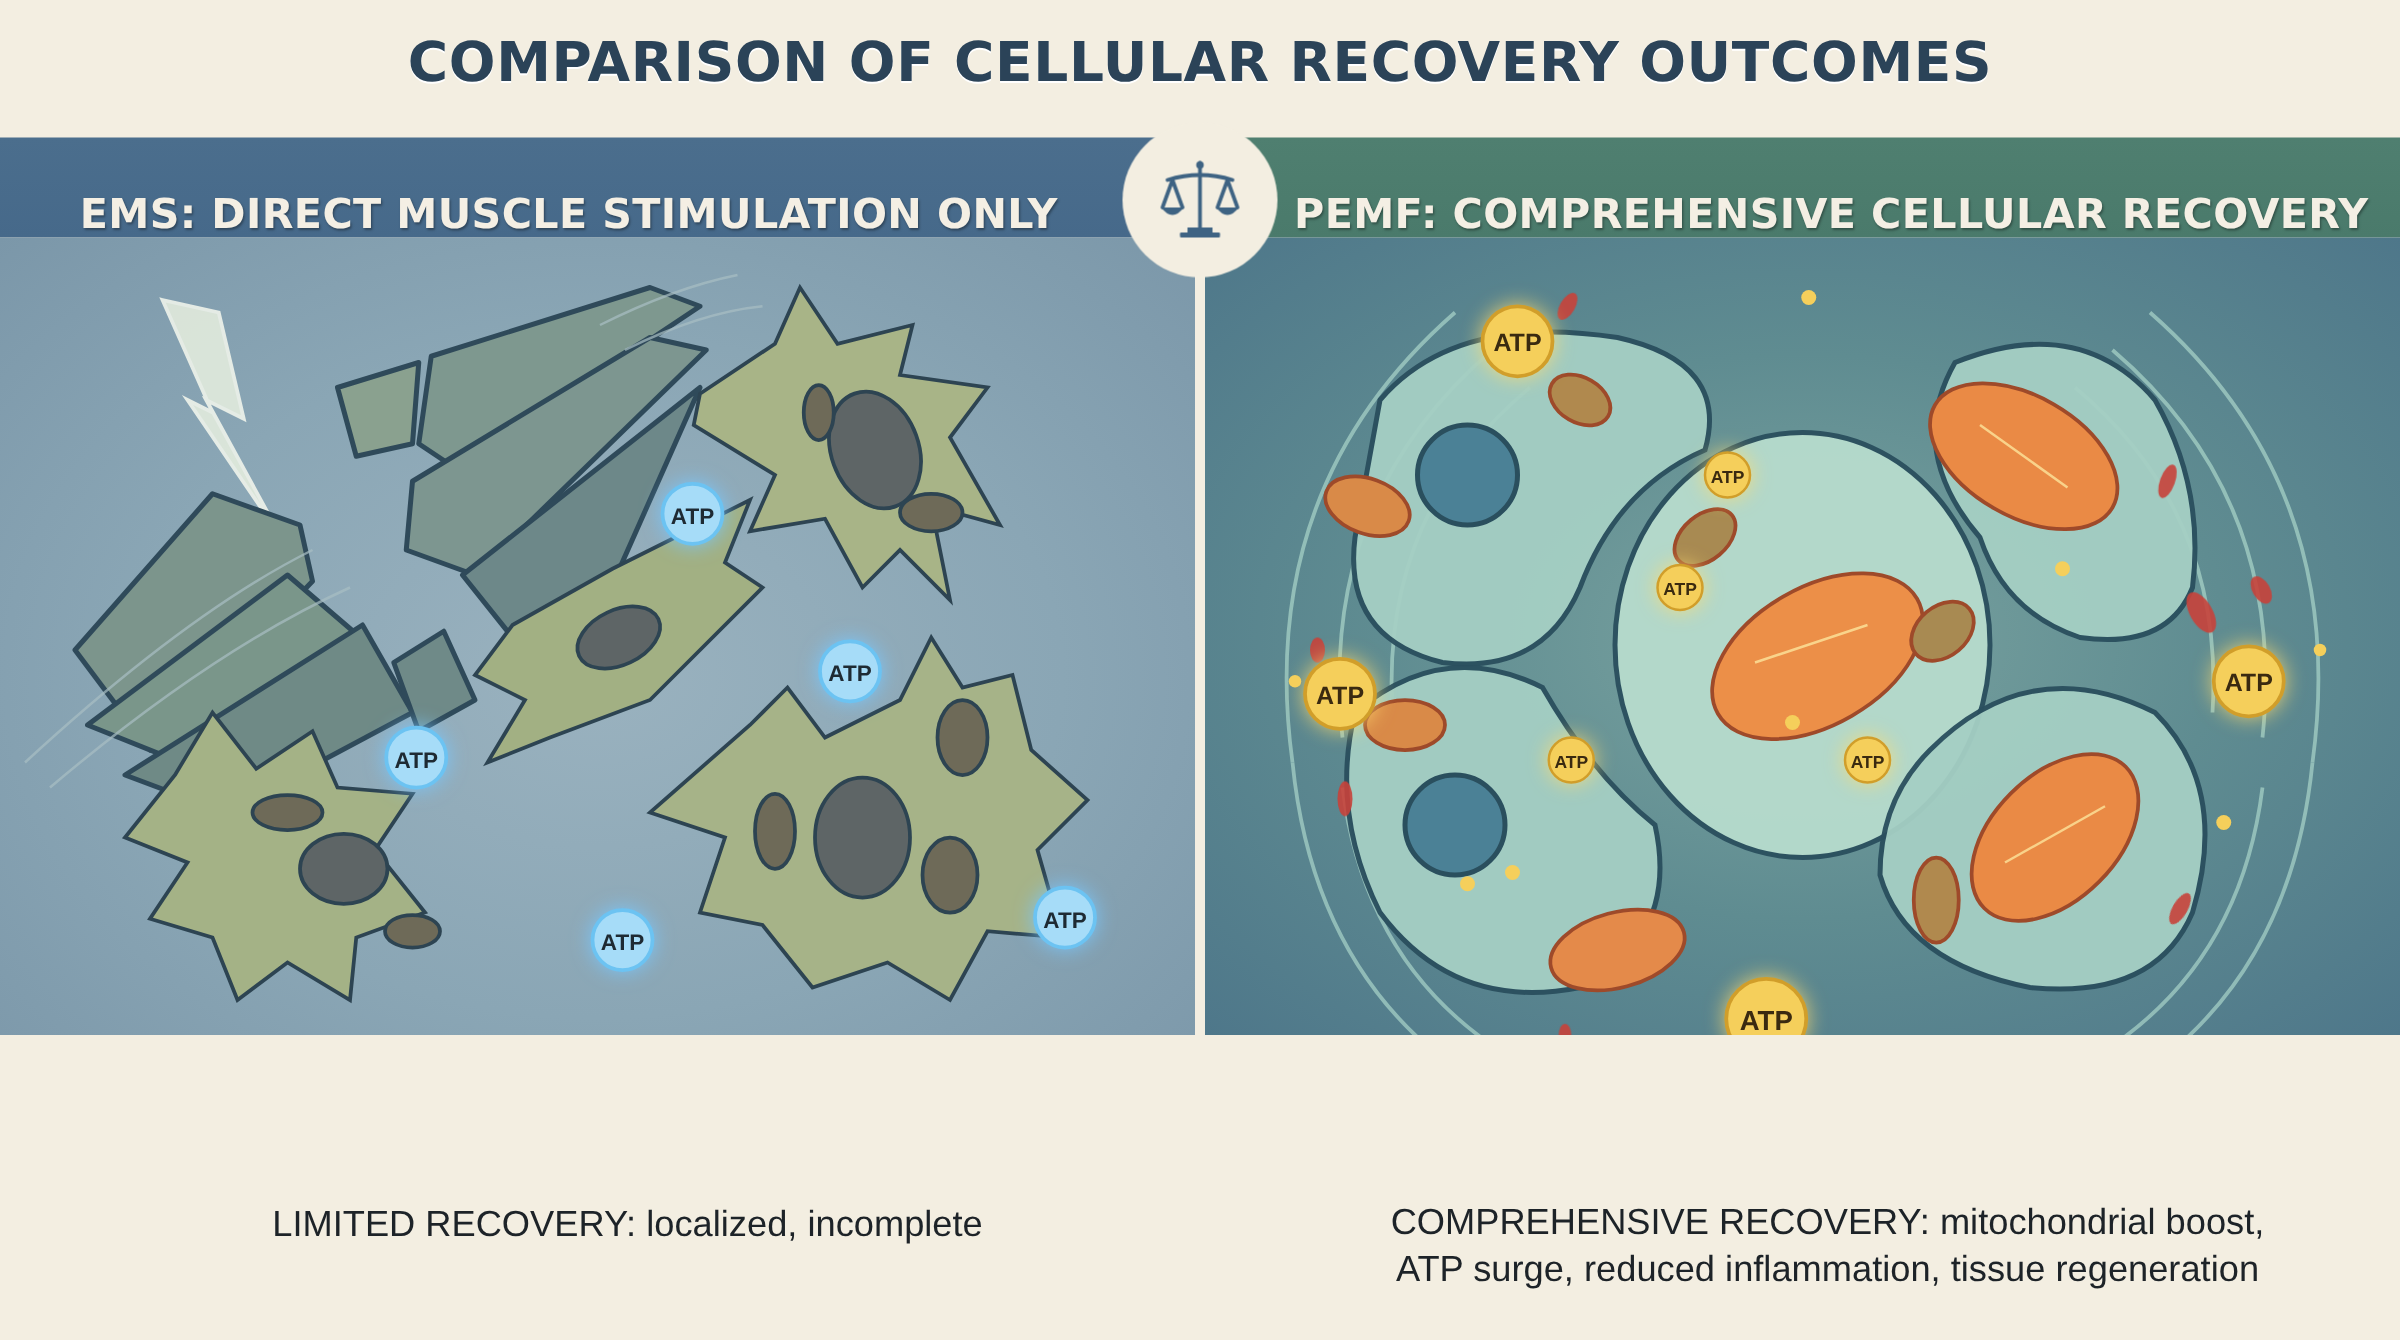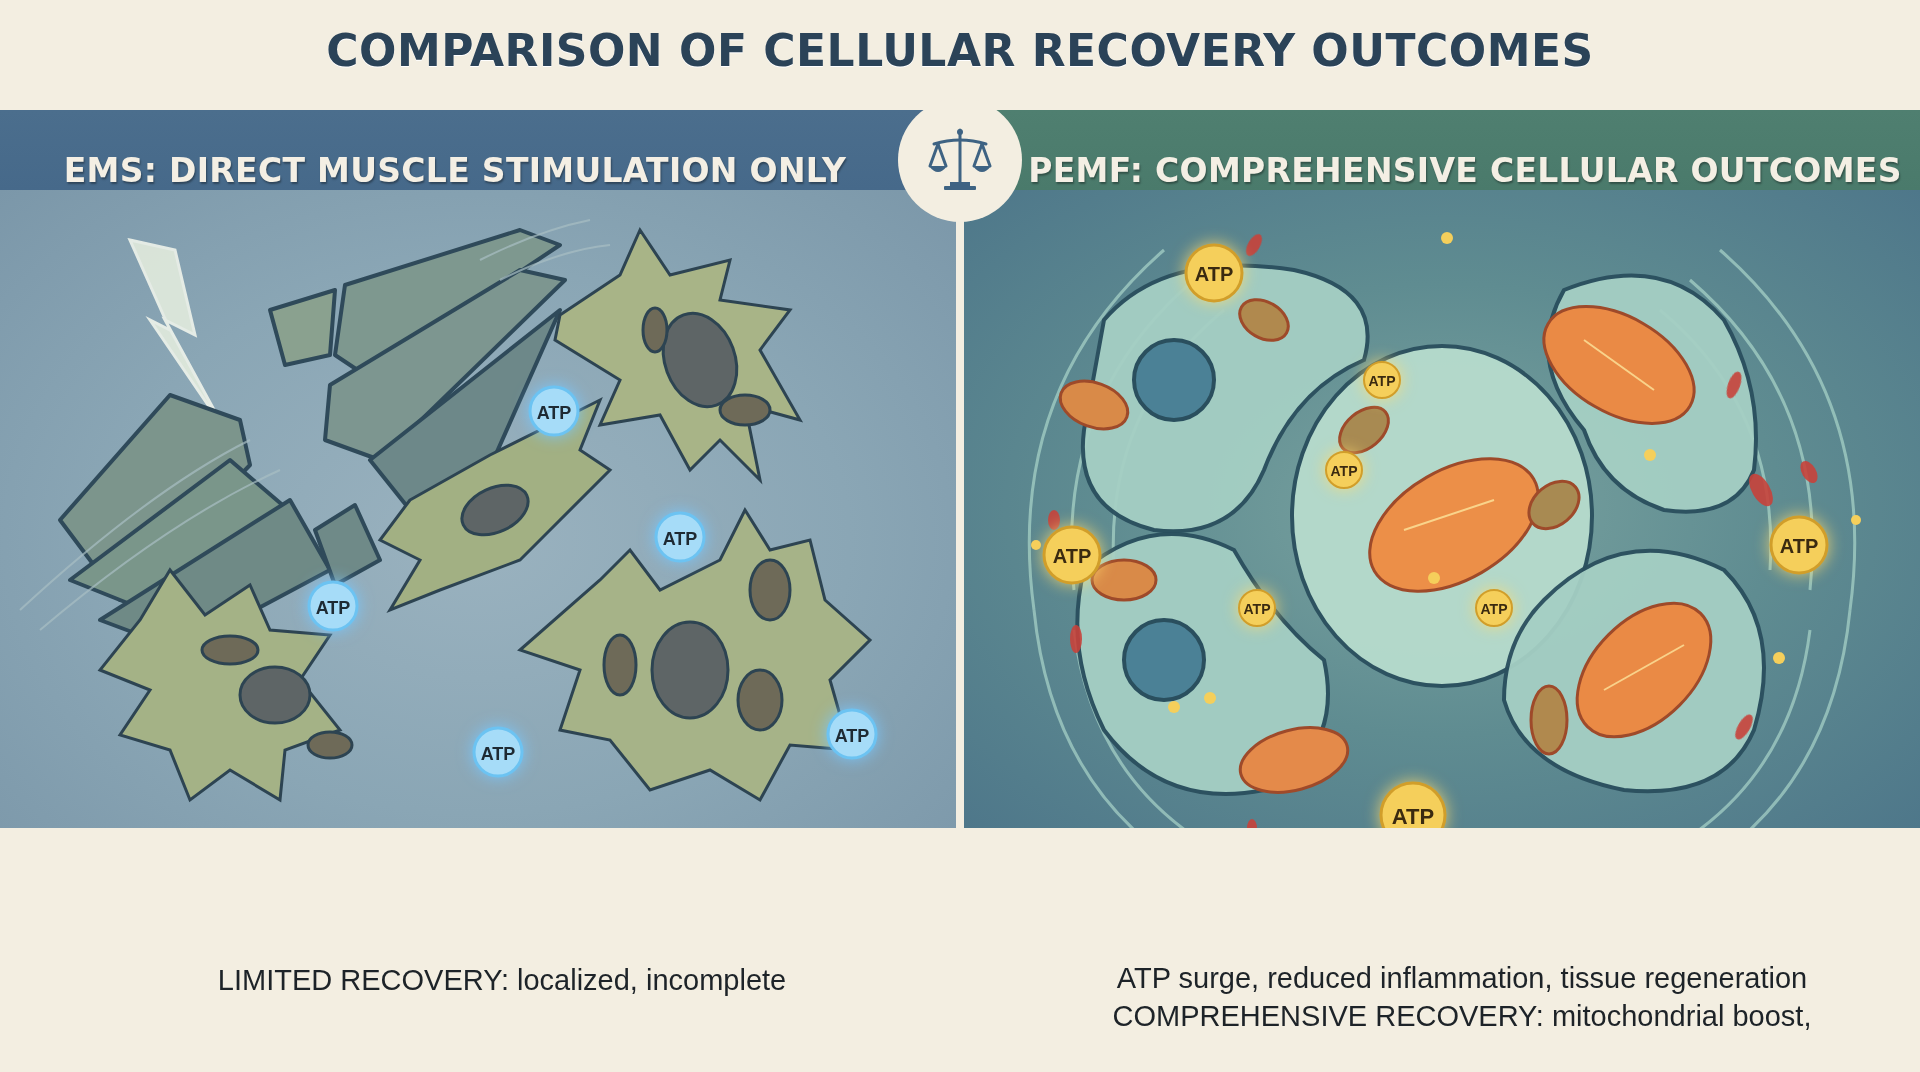--- a/index.html
+++ b/index.html
@@ -60,21 +60,21 @@
 </style>
 </head>
 <body>
 
 <div class="title">COMPARISON OF CELLULAR RECOVERY OUTCOMES</div>
 
 <div class="banner left">
   <span>EMS: DIRECT MUSCLE STIMULATION ONLY</span>
 </div>
 <div class="banner right">
-  <span>PEMF: COMPREHENSIVE CELLULAR OUTCOMES</span>
+  <span>PEMF: COMPREHENSIVE CELLULAR RECOVERY</span>
 </div>
 
 <div class="scale-badge">
   <svg width="80" height="80" viewBox="0 0 80 80">
     <g stroke="#3e6383" stroke-width="3" fill="none" stroke-linecap="round">
       <line x1="40" y1="10" x2="40" y2="64"></line>
       <path d="M14 24 Q40 16 66 24"></path>
       <line x1="18" y1="24" x2="10" y2="46"></line>
       <line x1="18" y1="24" x2="26" y2="46"></line>
       <line x1="62" y1="24" x2="54" y2="46"></line>
@@ -267,16 +267,16 @@
         <circle cx="686" cy="265" r="6"></circle>
     </g>
   </svg>
 </div>
 
 <div class="caption left">
   <span>LIMITED RECOVERY: localized, incomplete</span>
 </div>
 <div class="caption right">
   <div>
+    <span>COMPREHENSIVE RECOVERY: mitochondrial boost,</span>
     <span>ATP surge, reduced inflammation, tissue regeneration</span>
-    <span>COMPREHENSIVE RECOVERY: mitochondrial boost,</span>
   </div>
 </div>
 
 </body></html>

